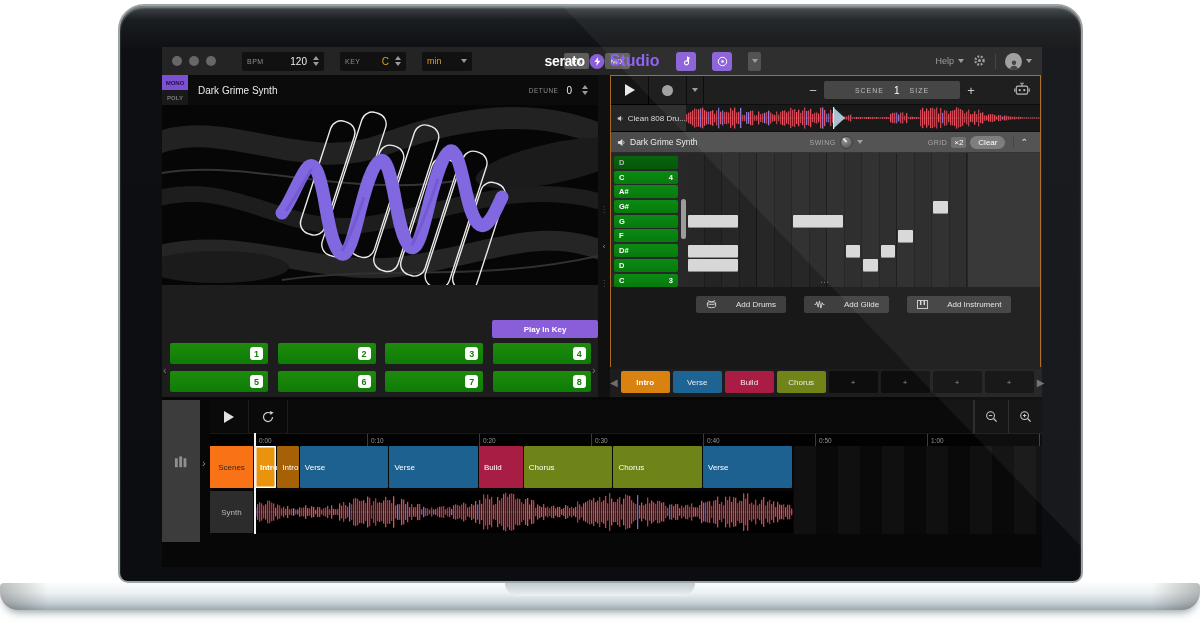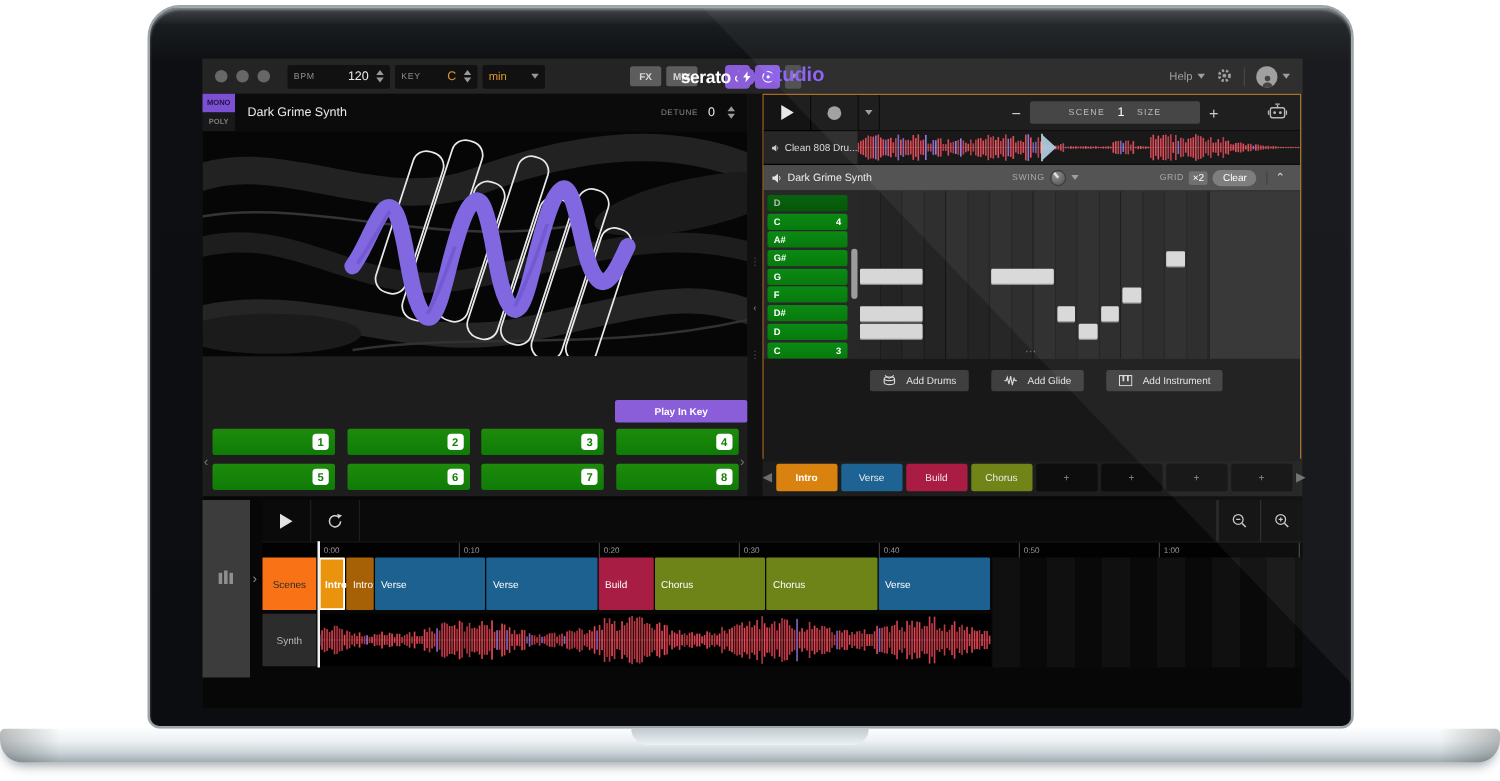--- a/index.html
+++ b/index.html
@@ -18,21 +18,21 @@
     border-radius:4px 4px 18px 18px;box-shadow:0 6px 9px -4px rgba(40,60,70,.5)}
   .lt-base::before{content:"";position:absolute;inset:0;border-radius:inherit;
     background:linear-gradient(90deg,rgba(0,0,0,.25),rgba(0,0,0,0) 4%,rgba(0,0,0,0) 96%,rgba(0,0,0,.25))}
   .lt-notch{position:absolute;left:50%;top:0;transform:translateX(-50%);width:190px;height:13px;
     background:linear-gradient(180deg,#c2cbd0,#ecf1f3);border-radius:0 0 13px 13px}
 
   
   .app{position:absolute;left:42px;top:41px;width:880px;height:520px;background:#1d1d1d;font-size:9px;color:#ddd}
 
   
-  .topbar{position:absolute;left:0;top:0;width:100%;height:28px;background:#242424;display:flex;align-items:center;padding:0 10px;box-sizing:border-box;gap:4px}
+  .topbar{position:absolute;left:0;top:0;width:100%;height:28px;background:#242424;display:flex;align-items:center;padding:0 10px;box-sizing:border-box;gap:16px}
   .dot{width:10px;height:10px;border-radius:50%;background:#676767;margin-right:2px}
   .tbx{display:flex;align-items:center;background:#111;border-radius:2px;height:19px;padding:0 5px;gap:4px}
   .tlab{font-size:7px;color:#8d8d8d;letter-spacing:.5px}
   .tval{font-size:10px;color:#ececec}
   .orange{color:#e0992e}
   .stp{display:flex;flex-direction:column;gap:2px;margin-left:2px}
   .tri-u{width:0;height:0;border-left:3px solid transparent;border-right:3px solid transparent;border-bottom:4px solid #9a9a9a}
   .tri-d{width:0;height:0;border-left:3px solid transparent;border-right:3px solid transparent;border-top:4px solid #9a9a9a}
   .caret{width:0;height:0;border-left:3.5px solid transparent;border-right:3.5px solid transparent;border-top:4px solid #999}
   .sqbtn{width:25px;height:16px;background:#5d5d5d;border-radius:2px;color:#d6d6d6;font-size:8px;font-weight:bold;display:flex;align-items:center;justify-content:center}
@@ -98,21 +98,21 @@
   .thumb{position:absolute;left:70px;top:46px;width:5px;height:40px;border-radius:3px;background:#9c9c9c}
   .grid{position:absolute;left:76px;top:0;bottom:0;width:280px;display:flex}
   .gcol{flex:1;border-right:1px solid #1c1c1c;background:#242424}
   .gcol:nth-child(odd){background:#272727}
   .gcol:nth-child(4n){border-right-color:#141414}
   .beyond{position:absolute;left:356px;right:0;top:0;bottom:0;background:#2f2f2f;border-left:1px solid #1a1a1a}
   .pnote{position:absolute;height:12px;background:#d7d7d7;border-radius:1px;box-shadow:0 1px 0 #8a8a8a}
   .rolldots{position:absolute;left:50%;bottom:0;transform:translateX(-50%);color:#777;font-size:9px;letter-spacing:2px}
   .rp-bottom{height:82px;background:#181818}
   .add-row{display:flex;gap:18px;padding:9px 0 0 85px}
-  .add-btn{height:17px;background:#3f3f3f;border-radius:2px;display:flex;align-items:center;gap:8px;padding:0 10px;color:#e2e2e2;font-size:8px;white-space:nowrap}
+  .add-btn{height:17px;background:#3f3f3f;border-radius:2px;display:flex;align-items:center;gap:19px;padding:0 10px;color:#e2e2e2;font-size:8px;white-space:nowrap}
 
   
   .tabs{position:absolute;left:448px;top:322px;width:432px;height:26px;display:flex;align-items:center;gap:3px}
   .tabs .arrow{color:#6e6e6e;font-size:10px;width:8px;text-align:center}
   .stab{width:49px;height:22px;border-radius:2px;color:#ececec;font-size:8px;display:flex;align-items:center;justify-content:center}
   .stab.active{font-weight:bold;color:#fff}
   .stab.empty{color:#8d8d8d}
 
   
   .song{position:absolute;left:0;top:350px;width:880px;height:170px;background:#070707}

